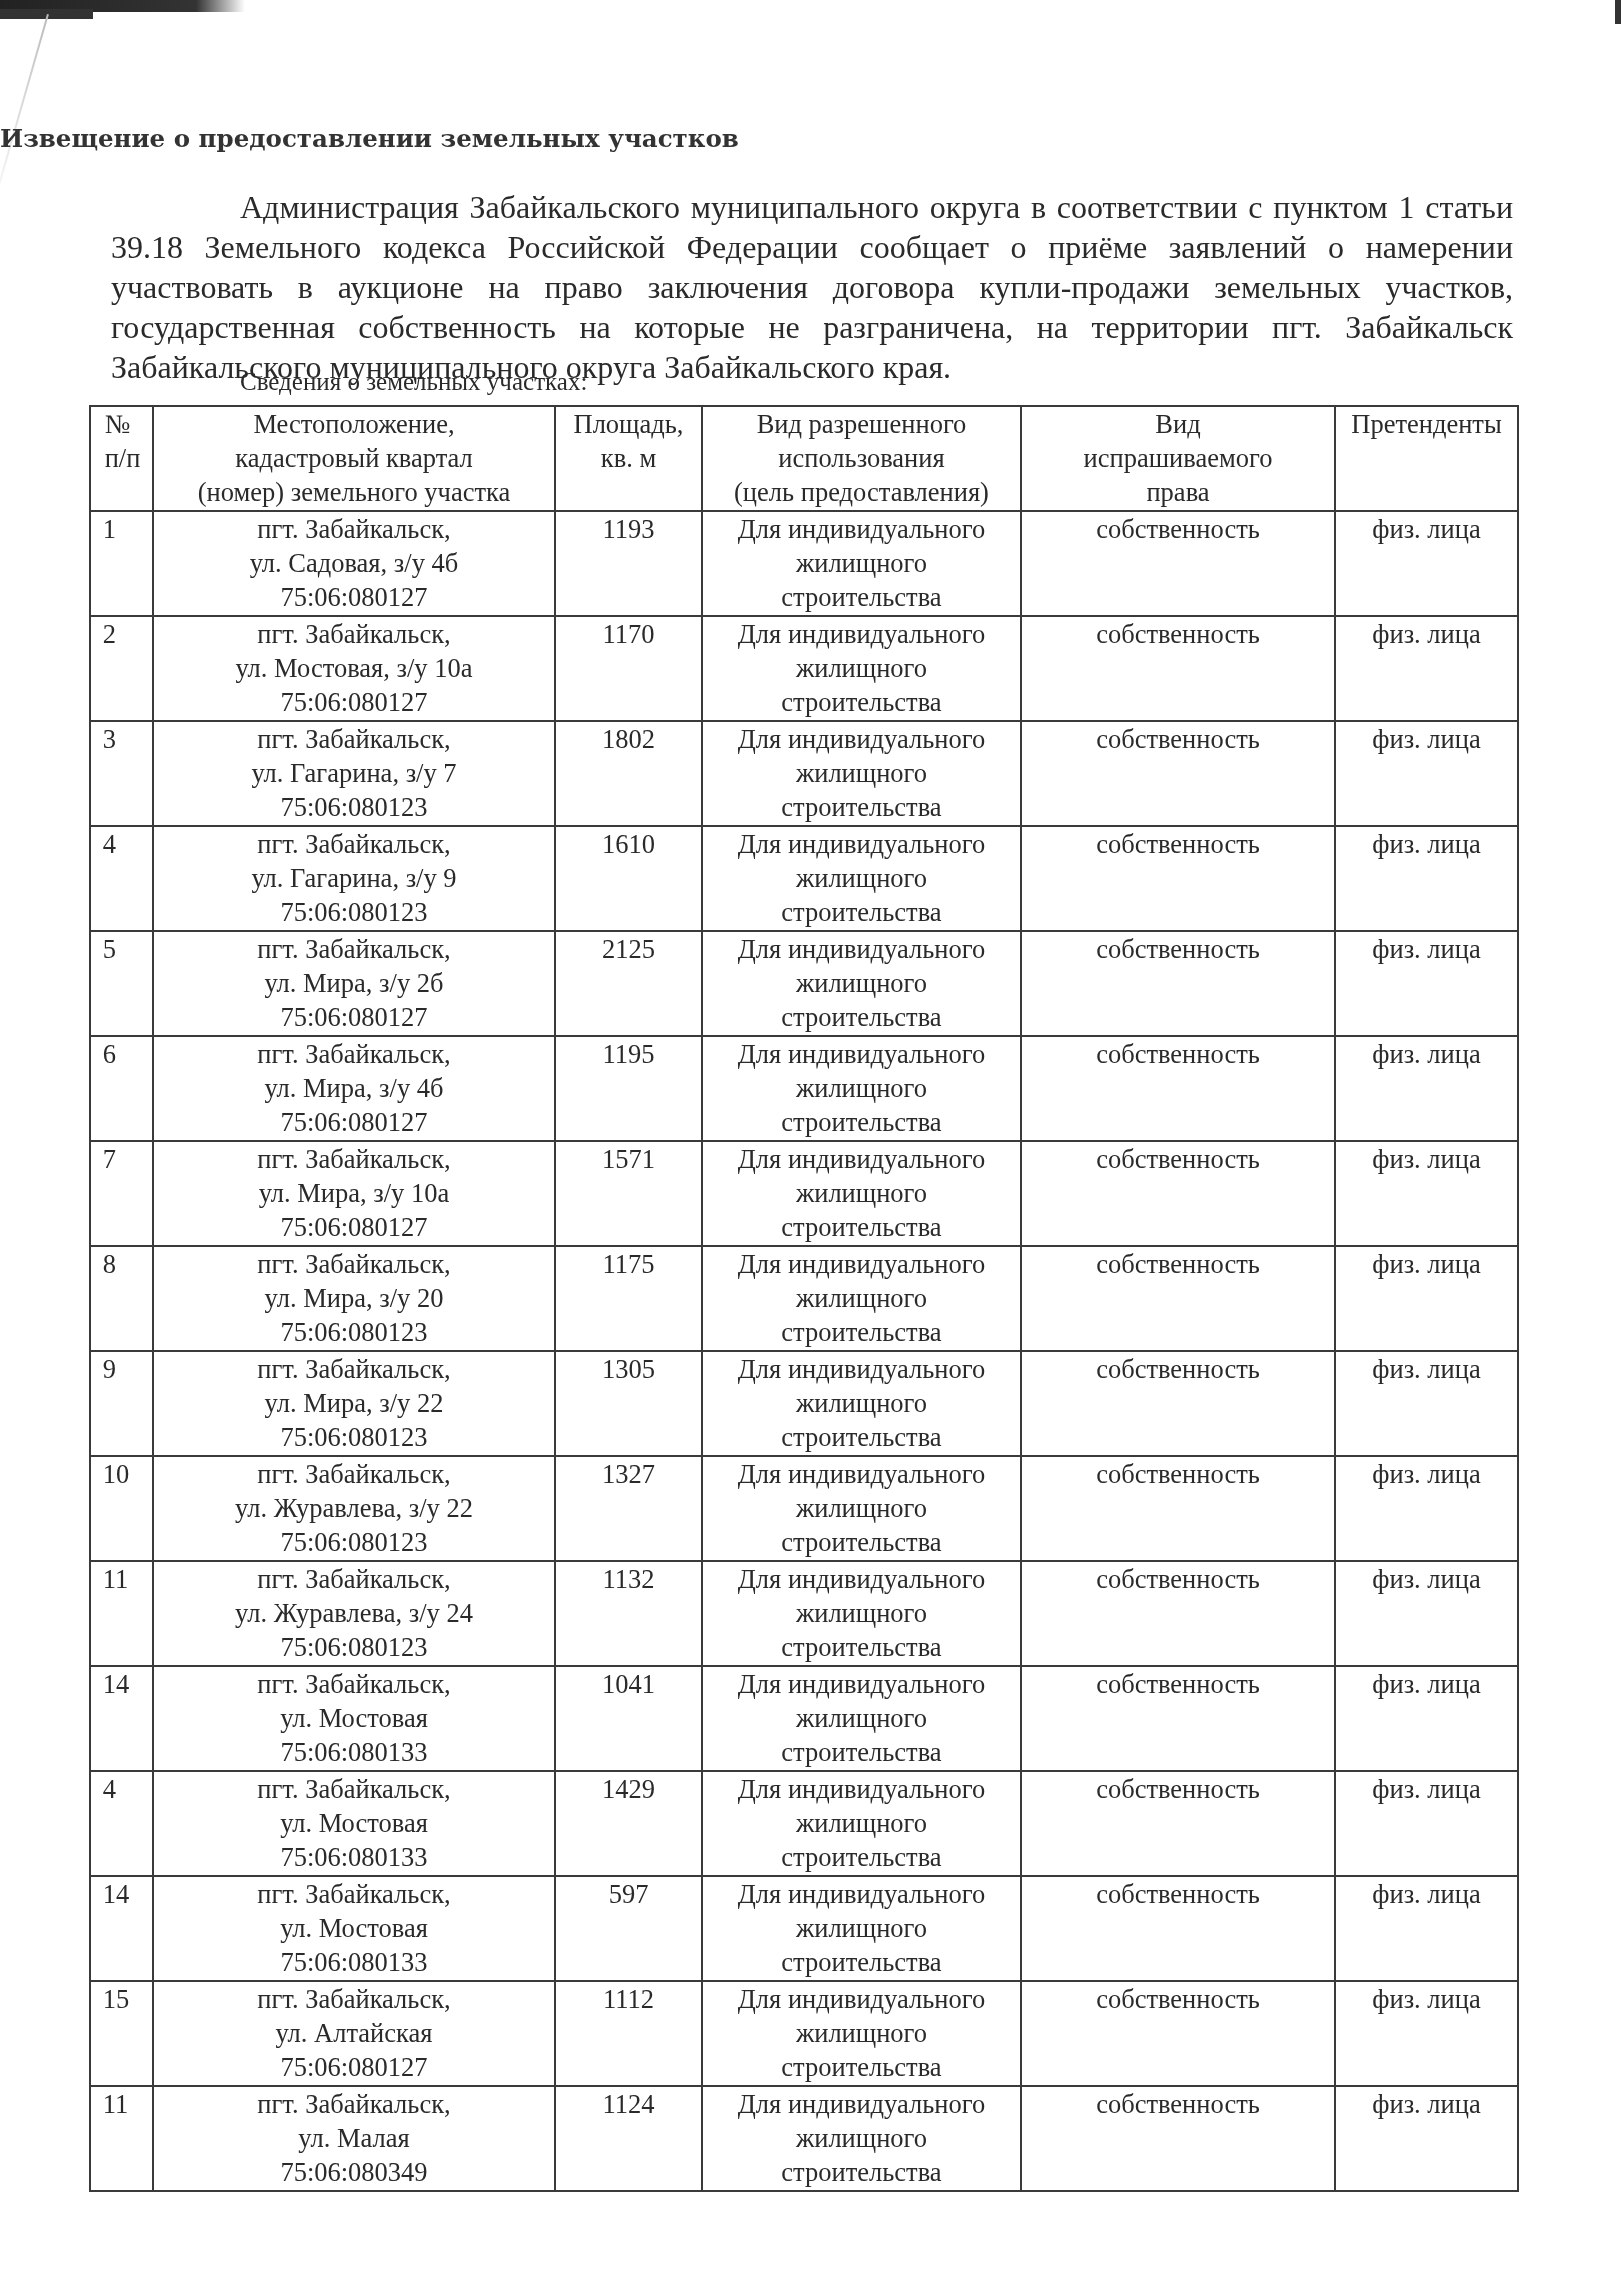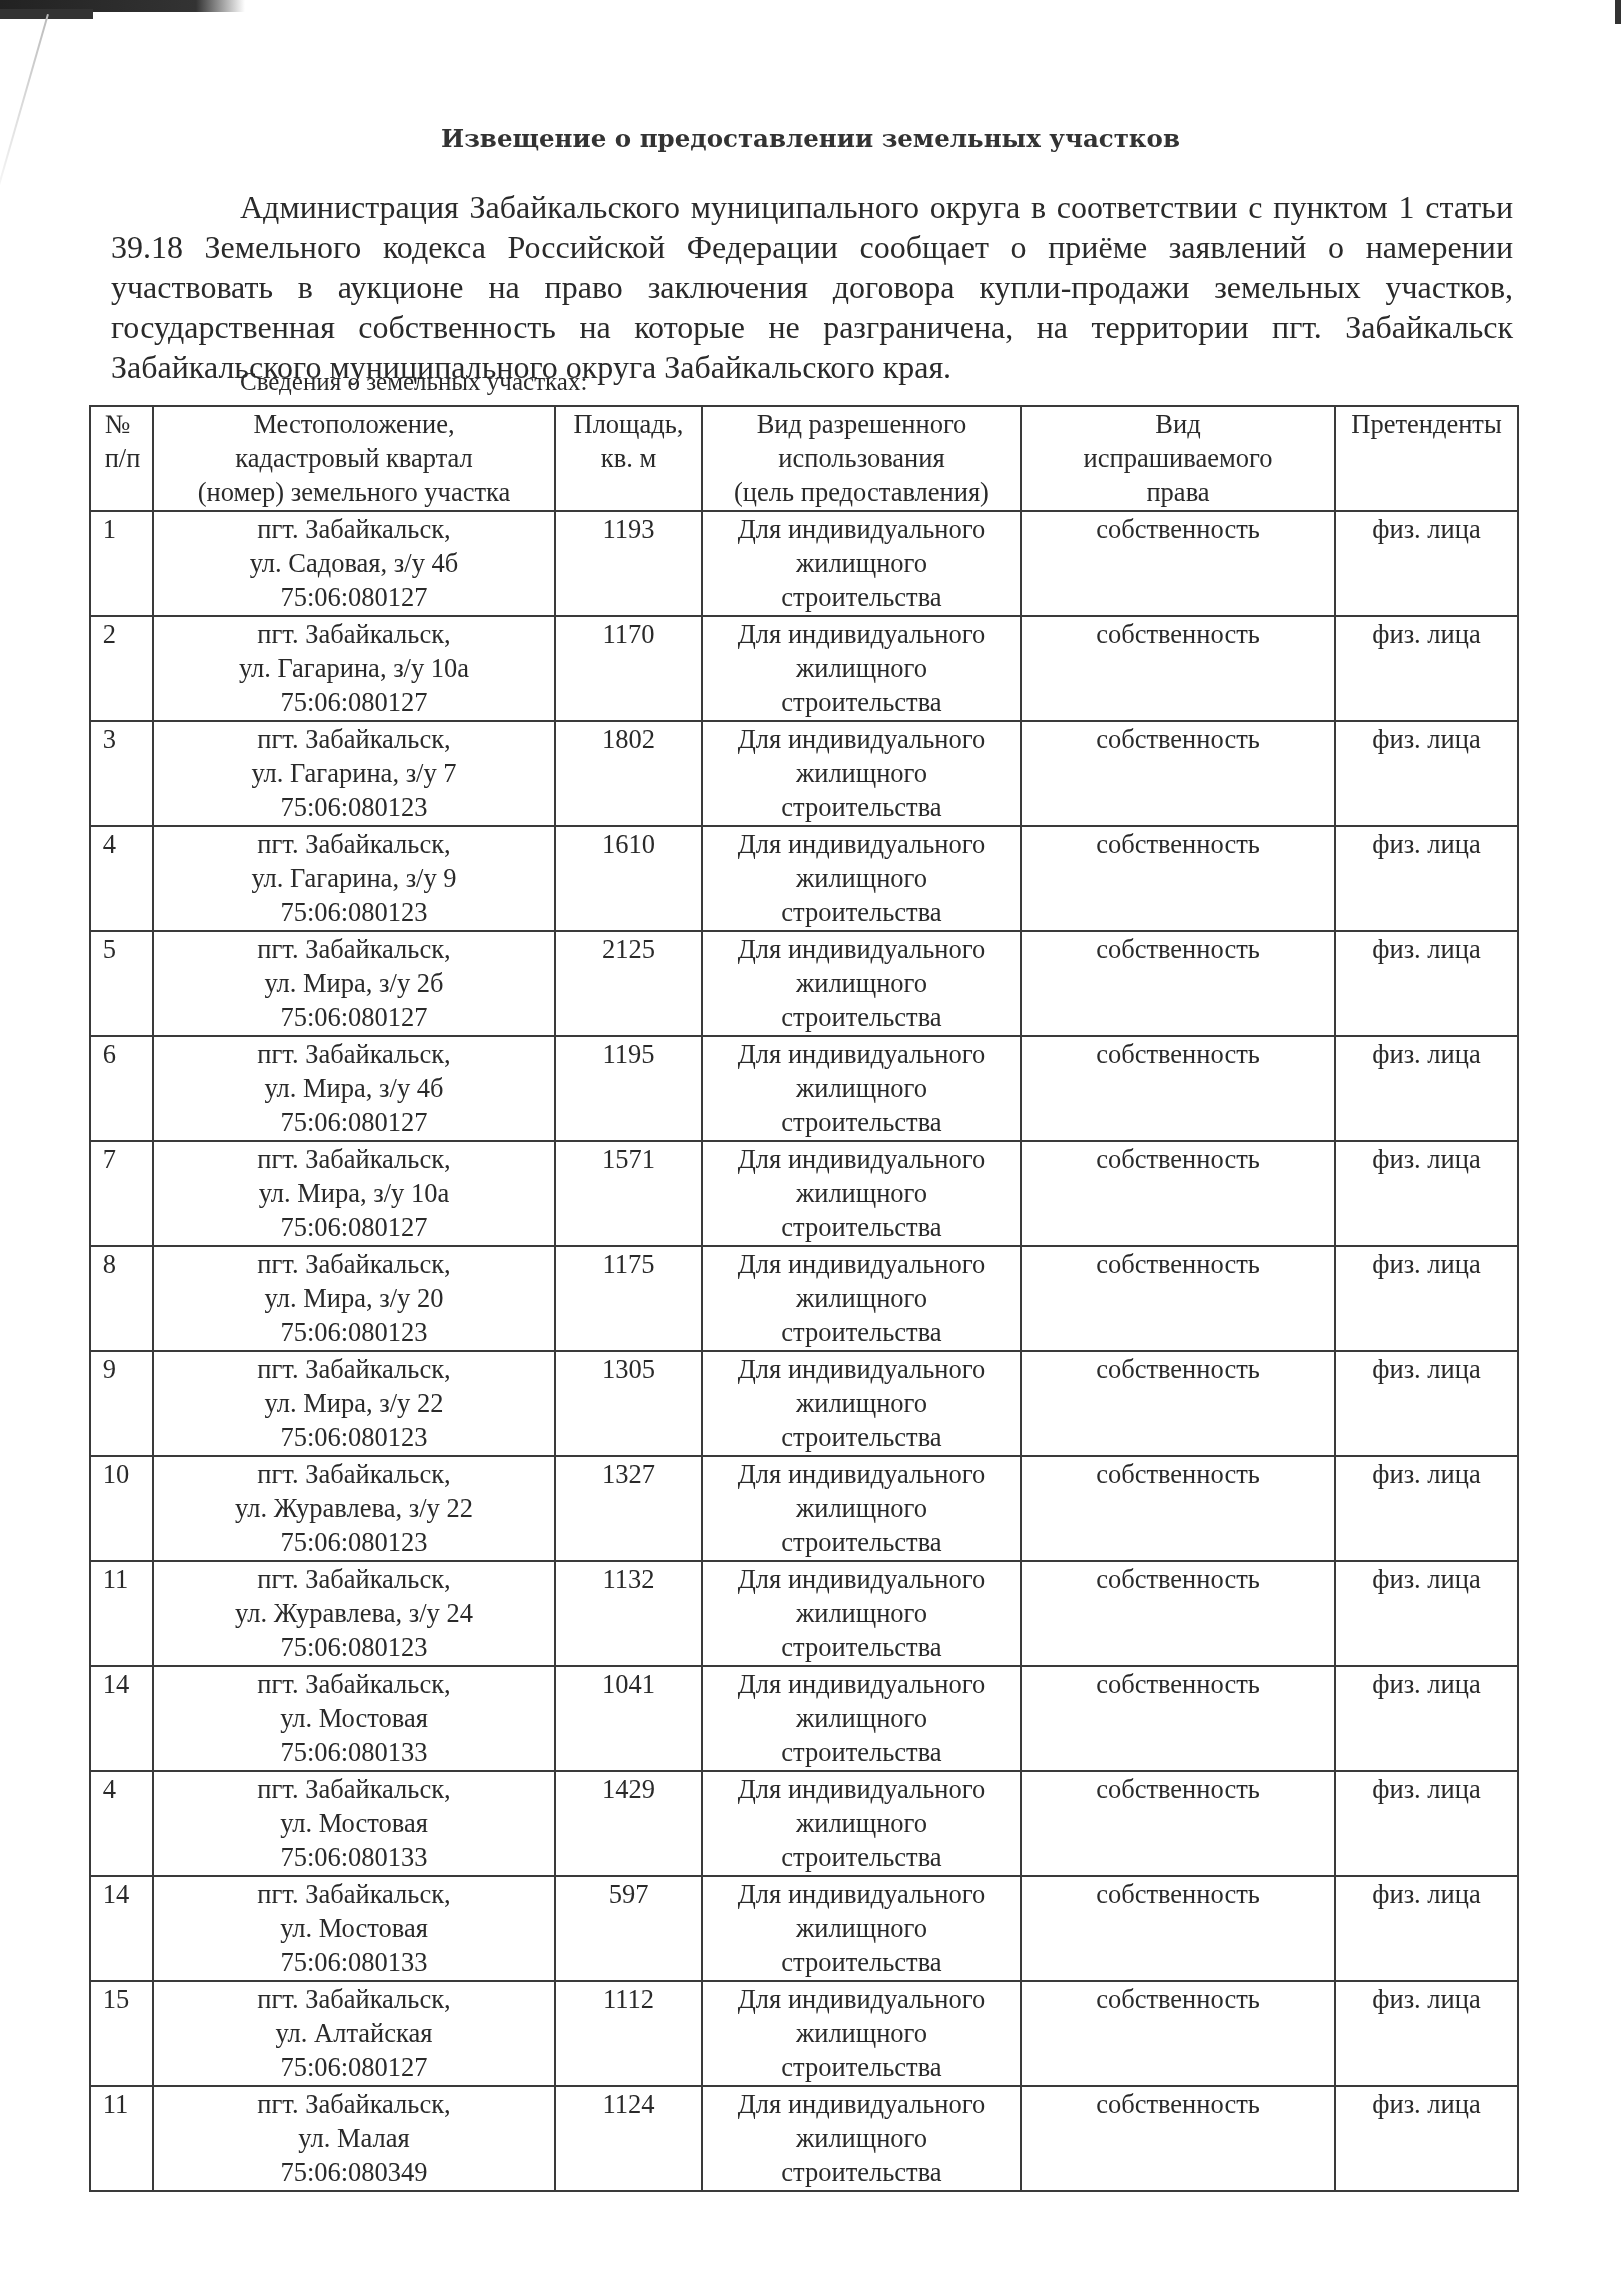--- a/index.html
+++ b/index.html
@@ -5,21 +5,21 @@
   html, body { margin:0; padding:0; background:#ffffff; }
   body { width:1621px; height:2290px; position:relative; overflow:hidden;
          font-family:"Liberation Serif", "DejaVu Serif", serif; color:#2a2a2a; }
   .scan-bar { position:absolute; left:0; top:0; width:245px; height:11.8px;
               background:linear-gradient(90deg,#222 0%,#333 80%,rgba(40,40,40,0) 100%); }
   .scan-bar2 { position:absolute; left:0; top:8.8px; width:93px; height:9.8px; background:#333; }
   .scan-edge-right { position:absolute; right:0; top:0; width:5.9px; height:23.5px; background:#333; }
   .scan-line { position:absolute; left:2px; top:13.7px; width:2px; height:206px;
                background:linear-gradient(180deg,#bbb,rgba(200,200,200,0));
                transform:rotate(16deg); transform-origin:top left; left:47px; }
-  .title { position:absolute; left:0; width:1621px; top:124px; text-align:center;
+  .title { position:absolute; left:0; width:1621px; top:124px; 
            font-family:"DejaVu Serif", serif; font-weight:bold; font-size:24.5px; color:#333;
            letter-spacing:0; }
   .para { position:absolute; left:111px; width:1402px; top:187px; font-size:32px;
           line-height:40px; text-align:justify; text-align-last:left; }
   .para .indent { display:inline-block; width:129px; }
   .subhead { position:absolute; left:240px; top:365px; font-size:25px; line-height:34px;font-family:Liberation Serif, serif; }
   table.grid { position:absolute; left:89px; top:405px; width:1427px;
                border-collapse:collapse; table-layout:fixed; font-size:26.5px; line-height:34px; }
   table.grid td, table.grid th { border:2px solid #3a3a3a; vertical-align:top;
                padding:0 3.9px; font-weight:normal; }
@@ -106,21 +106,21 @@
         <td>
           <span class="line">физ. лица</span>
         </td>
       </tr>
       <tr>
         <td class="num">
           <span class="line">2</span>
         </td>
         <td>
           <span class="line">пгт. Забайкальск,</span>
-          <span class="line">ул. Гагарина, з/у 10а</span>
+          <span class="line">ул. Мостовая, з/у 10а</span>
           <span class="line">75:06:080127</span>
         </td>
         <td>
           <span class="line">1170</span>
         </td>
         <td>
           <span class="line">Для индивидуального</span>
           <span class="line">жилищного</span>
           <span class="line">строительства</span>
         </td>

